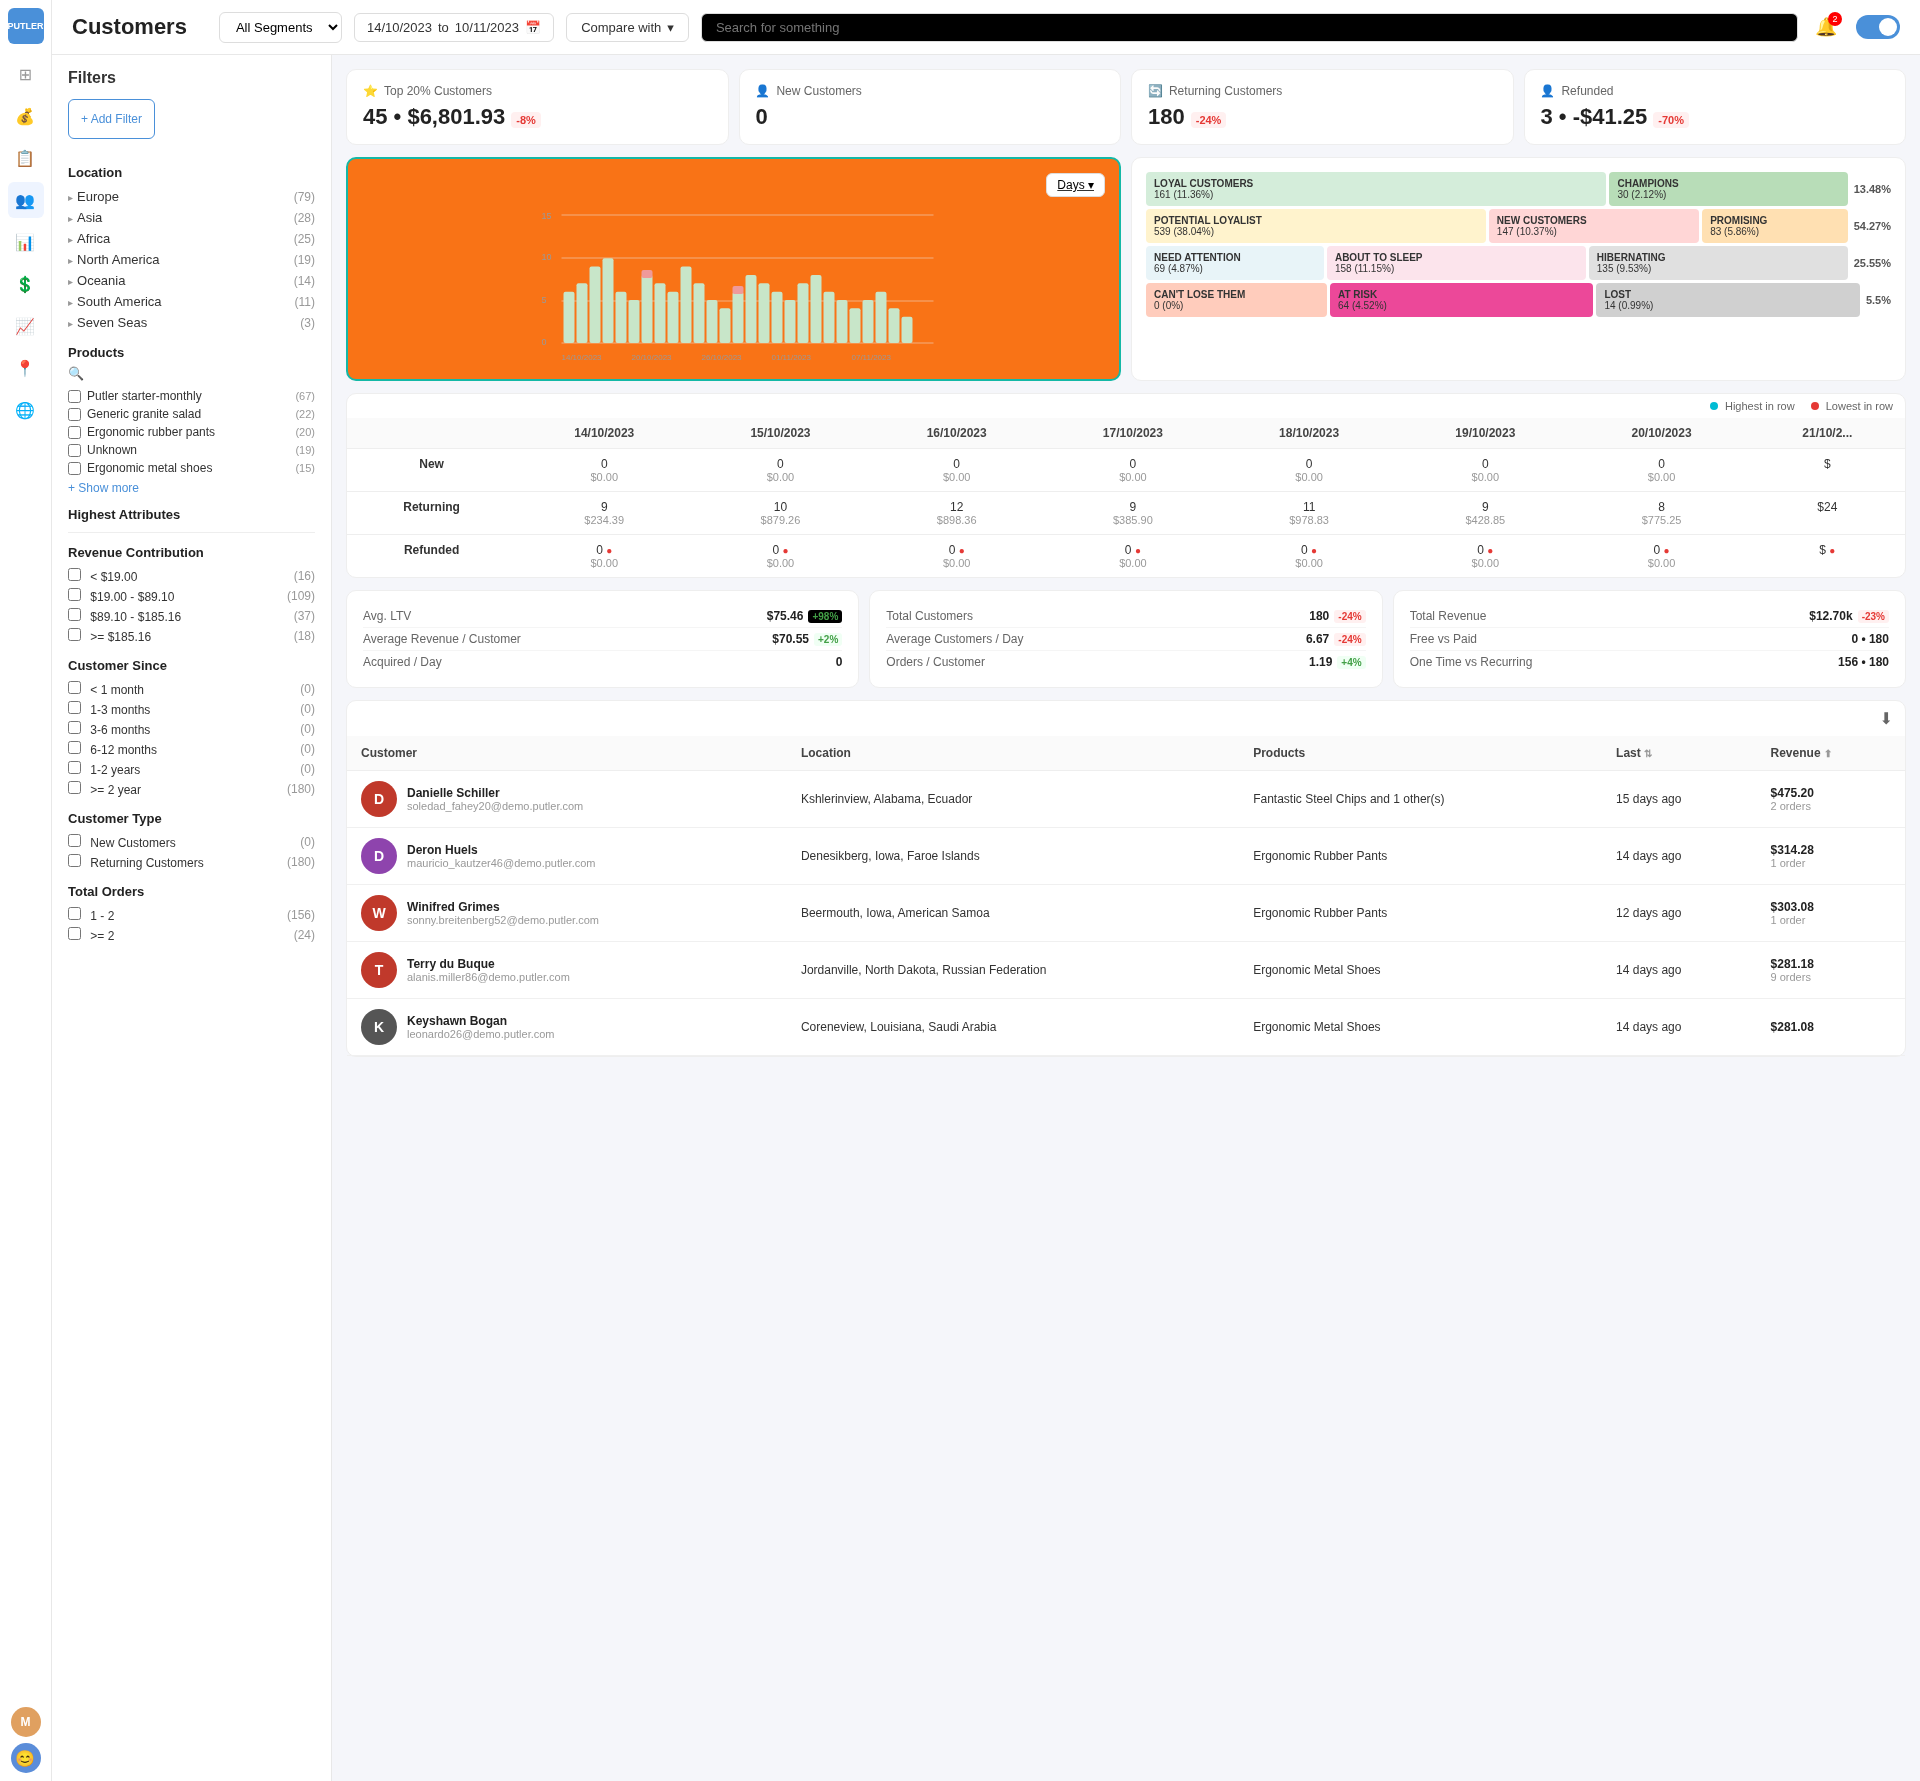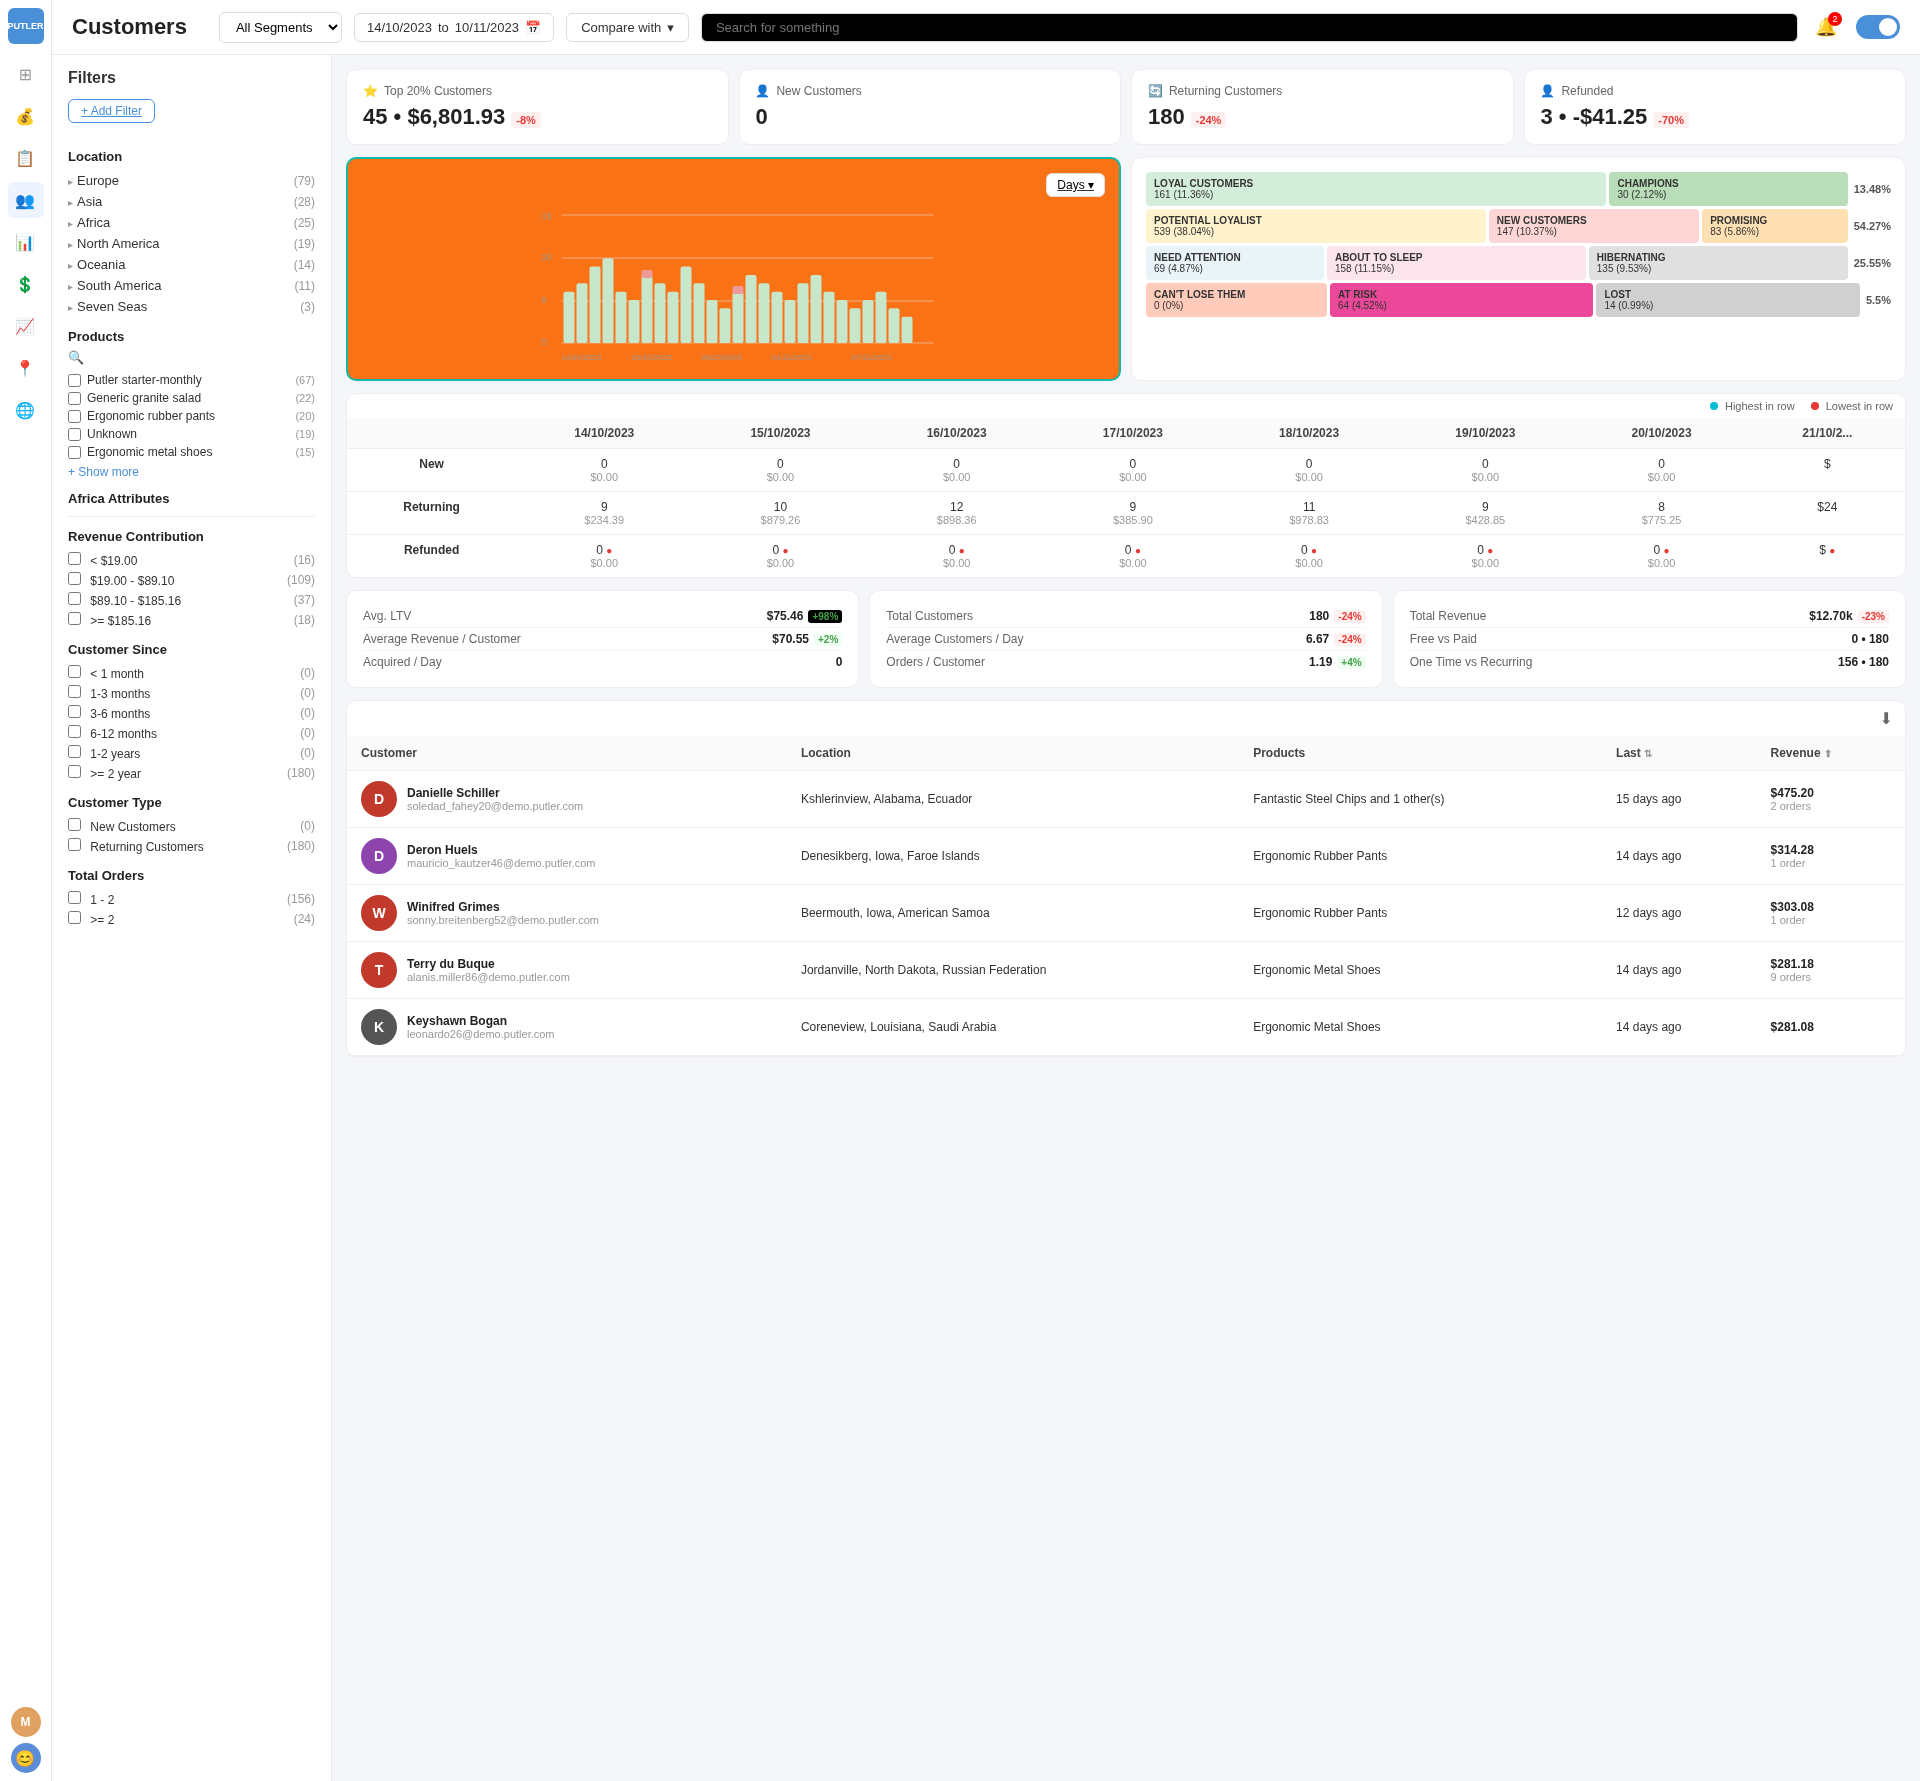--- a/index.html
+++ b/index.html
@@ -27,21 +27,21 @@
     .badge { position: absolute; top: 2px; right: 2px; background: red; color: #fff; font-size: 9px; border-radius: 50%; width: 14px; height: 14px; display: flex; align-items: center; justify-content: center; }
     .toggle { width: 44px; height: 24px; background: #4a90d9; border-radius: 12px; position: relative; cursor: pointer; }
     .toggle-knob { position: absolute; right: 3px; top: 3px; width: 18px; height: 18px; background: #fff; border-radius: 50%; }
 
     
     .content { display: flex; flex: 1; overflow: hidden; }
 
     
     .filters-panel { width: 280px; background: #fff; border-right: 1px solid #e8e8e8; overflow-y: auto; padding: 14px 16px; flex-shrink: 0; }
     .filters-title { font-size: 16px; font-weight: 700; margin-bottom: 12px; }
-    .add-filter-btn { background: #fff; border: 1px solid #4a90d9; color: #4a90d9; border-radius: 6px; padding: 4px 12px; font-size: 12px; cursor: pointer; margin-bottom: 14px; text-decoration: underline; }
+    .add-filter-btn { background: #fff; border: 1px solid #4a90d9; color: #4a90d9; border-radius: 6px; padding: 12px 12px; font-size: 12px; cursor: pointer; margin-bottom: 14px; }
     .filter-section-title { font-size: 13px; font-weight: 700; margin: 12px 0 6px; color: #222; }
     .location-item { display: flex; justify-content: space-between; align-items: center; padding: 3px 0; font-size: 13px; cursor: pointer; }
     .location-item .arrow { color: #999; font-size: 10px; margin-right: 4px; }
     .location-count { color: #999; font-size: 12px; }
     .product-search { display: flex; align-items: center; gap: 6px; margin-bottom: 6px; }
     .product-item { display: flex; align-items: center; gap: 6px; padding: 2px 0; font-size: 12px; }
     .product-item input[type=checkbox] { margin: 0; }
     .product-count { margin-left: auto; color: #999; font-size: 11px; }
     .show-more { color: #4a90d9; font-size: 12px; cursor: pointer; margin-top: 4px; }
     .revenue-item { display: flex; justify-content: space-between; padding: 2px 0; font-size: 12px; align-items: center; }
@@ -236,21 +236,21 @@
           <span class="product-count">(19)</span>
         </div>
         <div class="product-item">
           <input type="checkbox" style="">
           <span>Ergonomic metal shoes</span>
           <span class="product-count">(15)</span>
         </div>
       </div>
       <div class="show-more">+ Show more</div>
 
-      <div class="filter-section-title">Africa Attributes</div>
+      <div class="filter-section-title">Highest Attributes</div>
       <hr class="section-divider">
 
       <div class="filter-section-title">Revenue Contribution</div>
       <div>
         <div class="revenue-item">
           <label><input type="checkbox" style=""> &lt; $19.00</label>
           <span class="location-count">(16)</span>
         </div>
         <div class="revenue-item">
           <label><input type="checkbox" style=""> $19.00 - $89.10</label>

